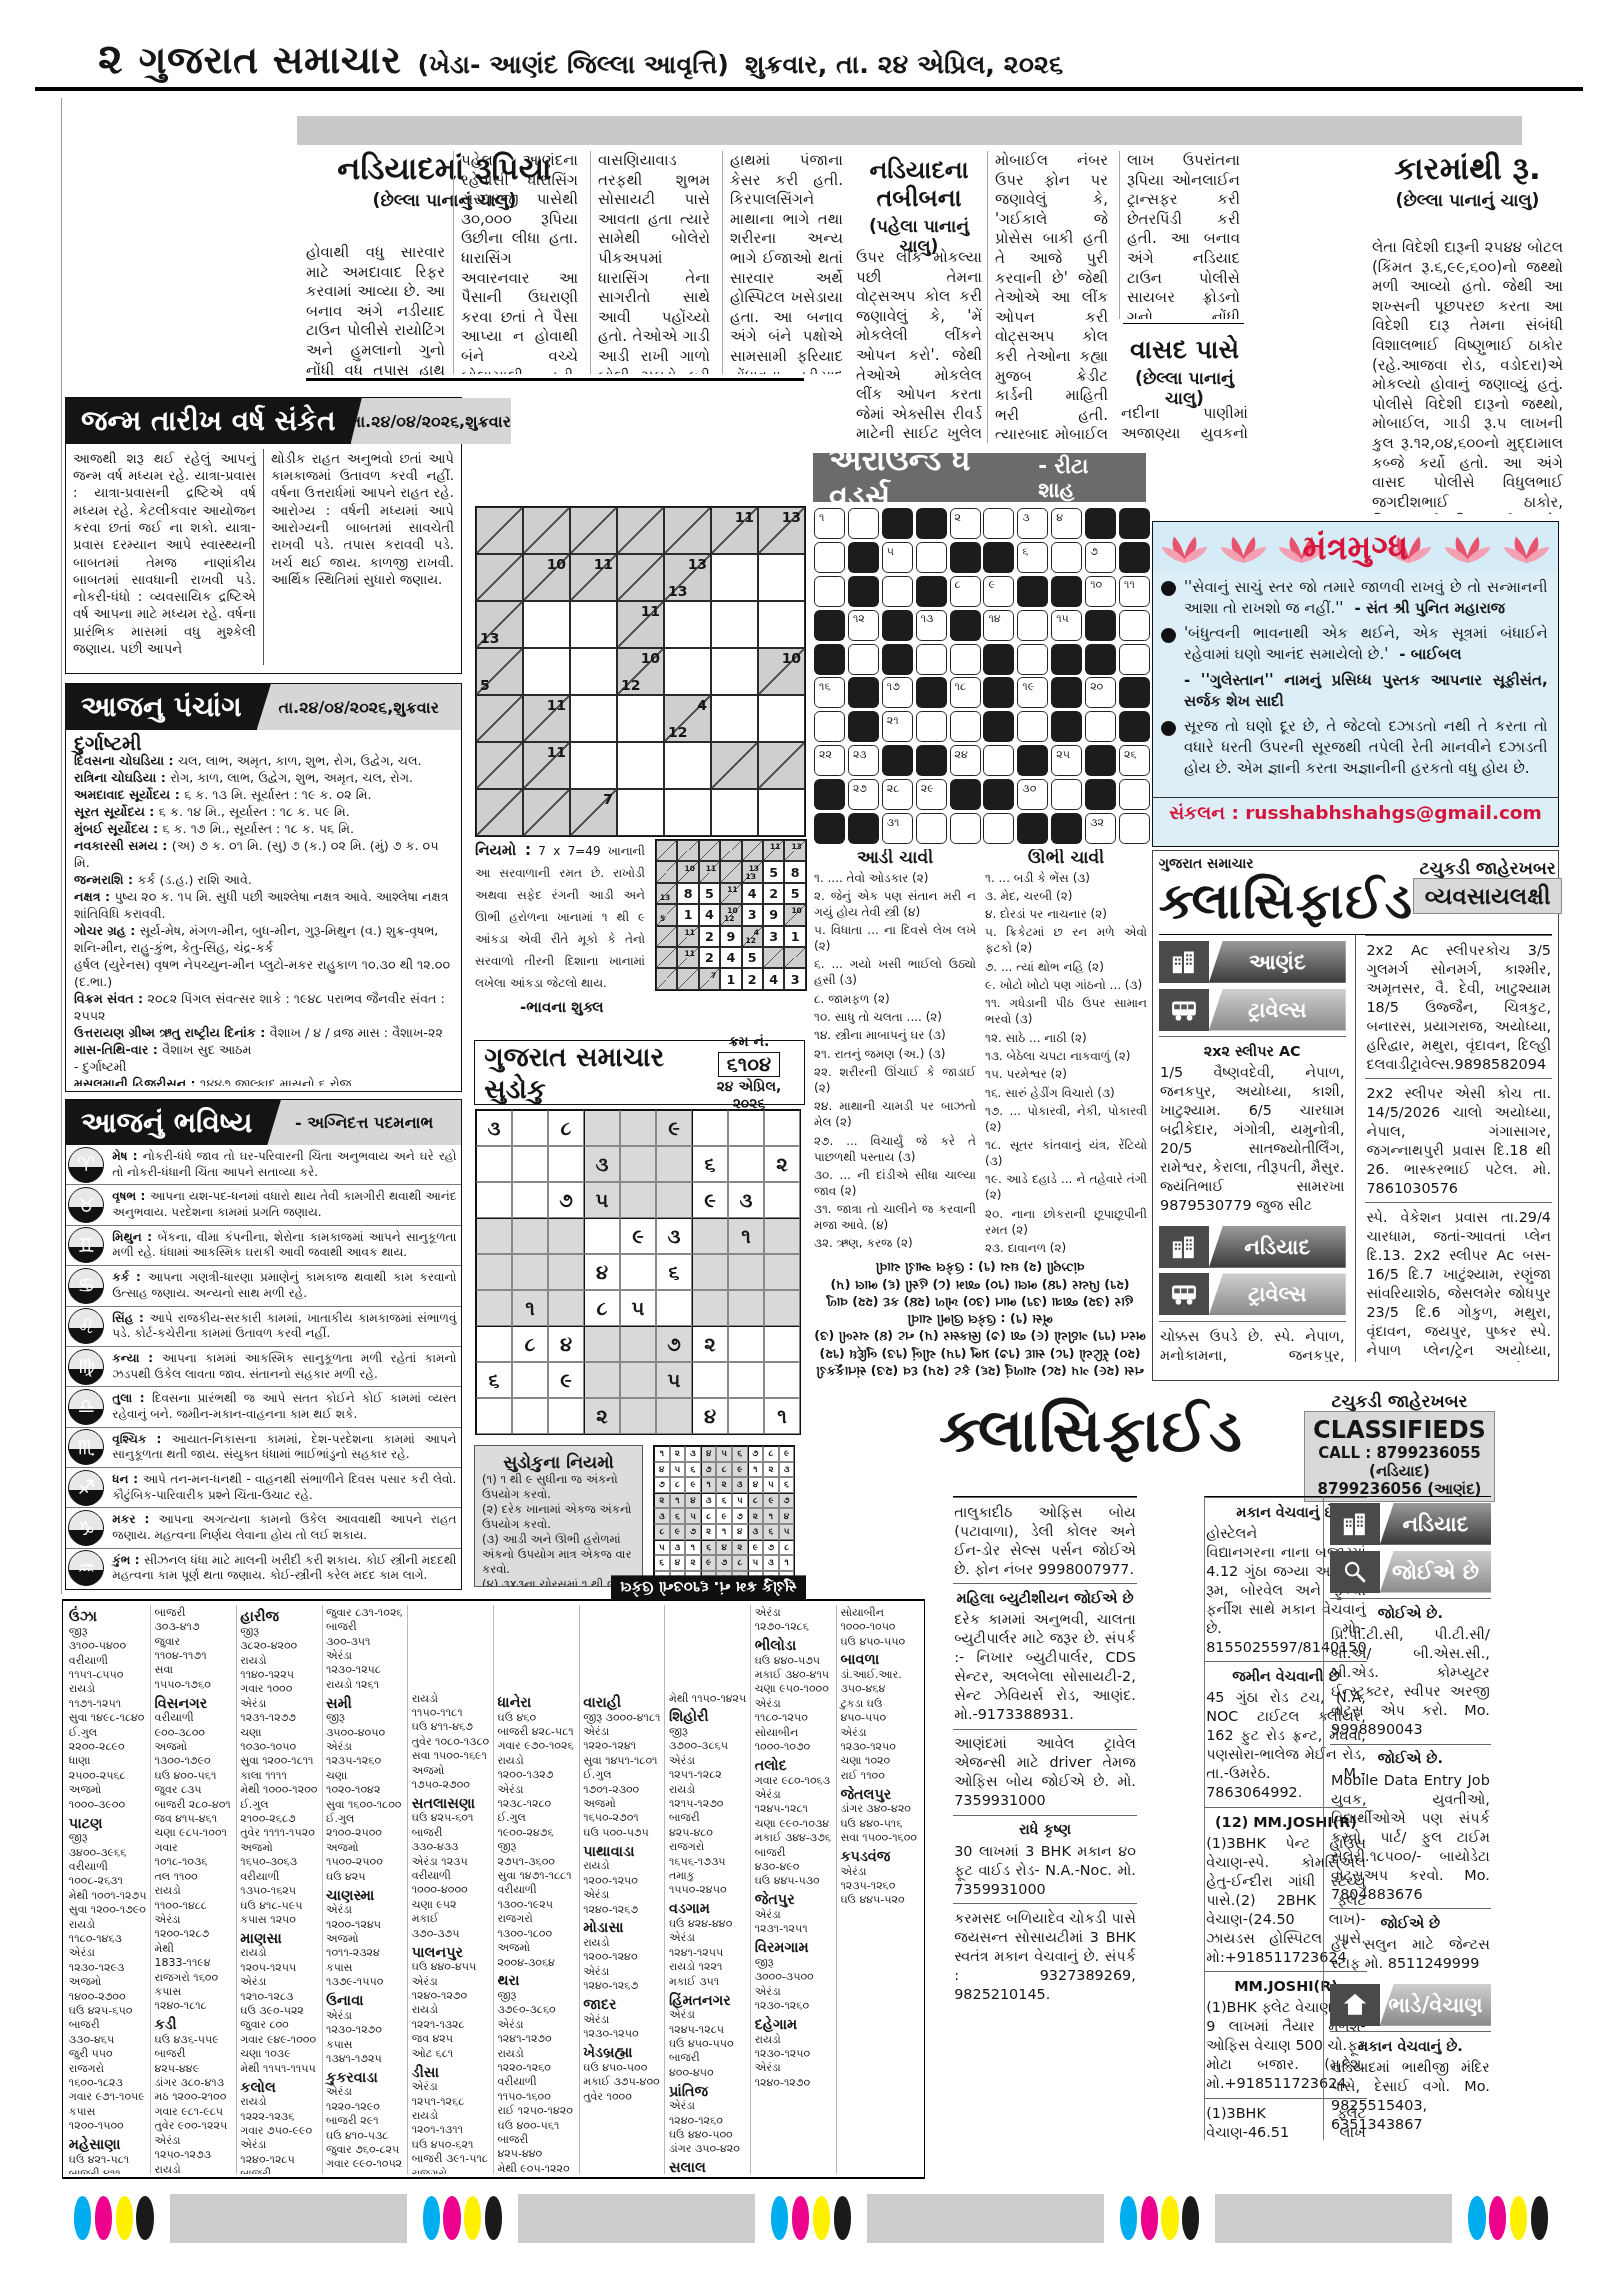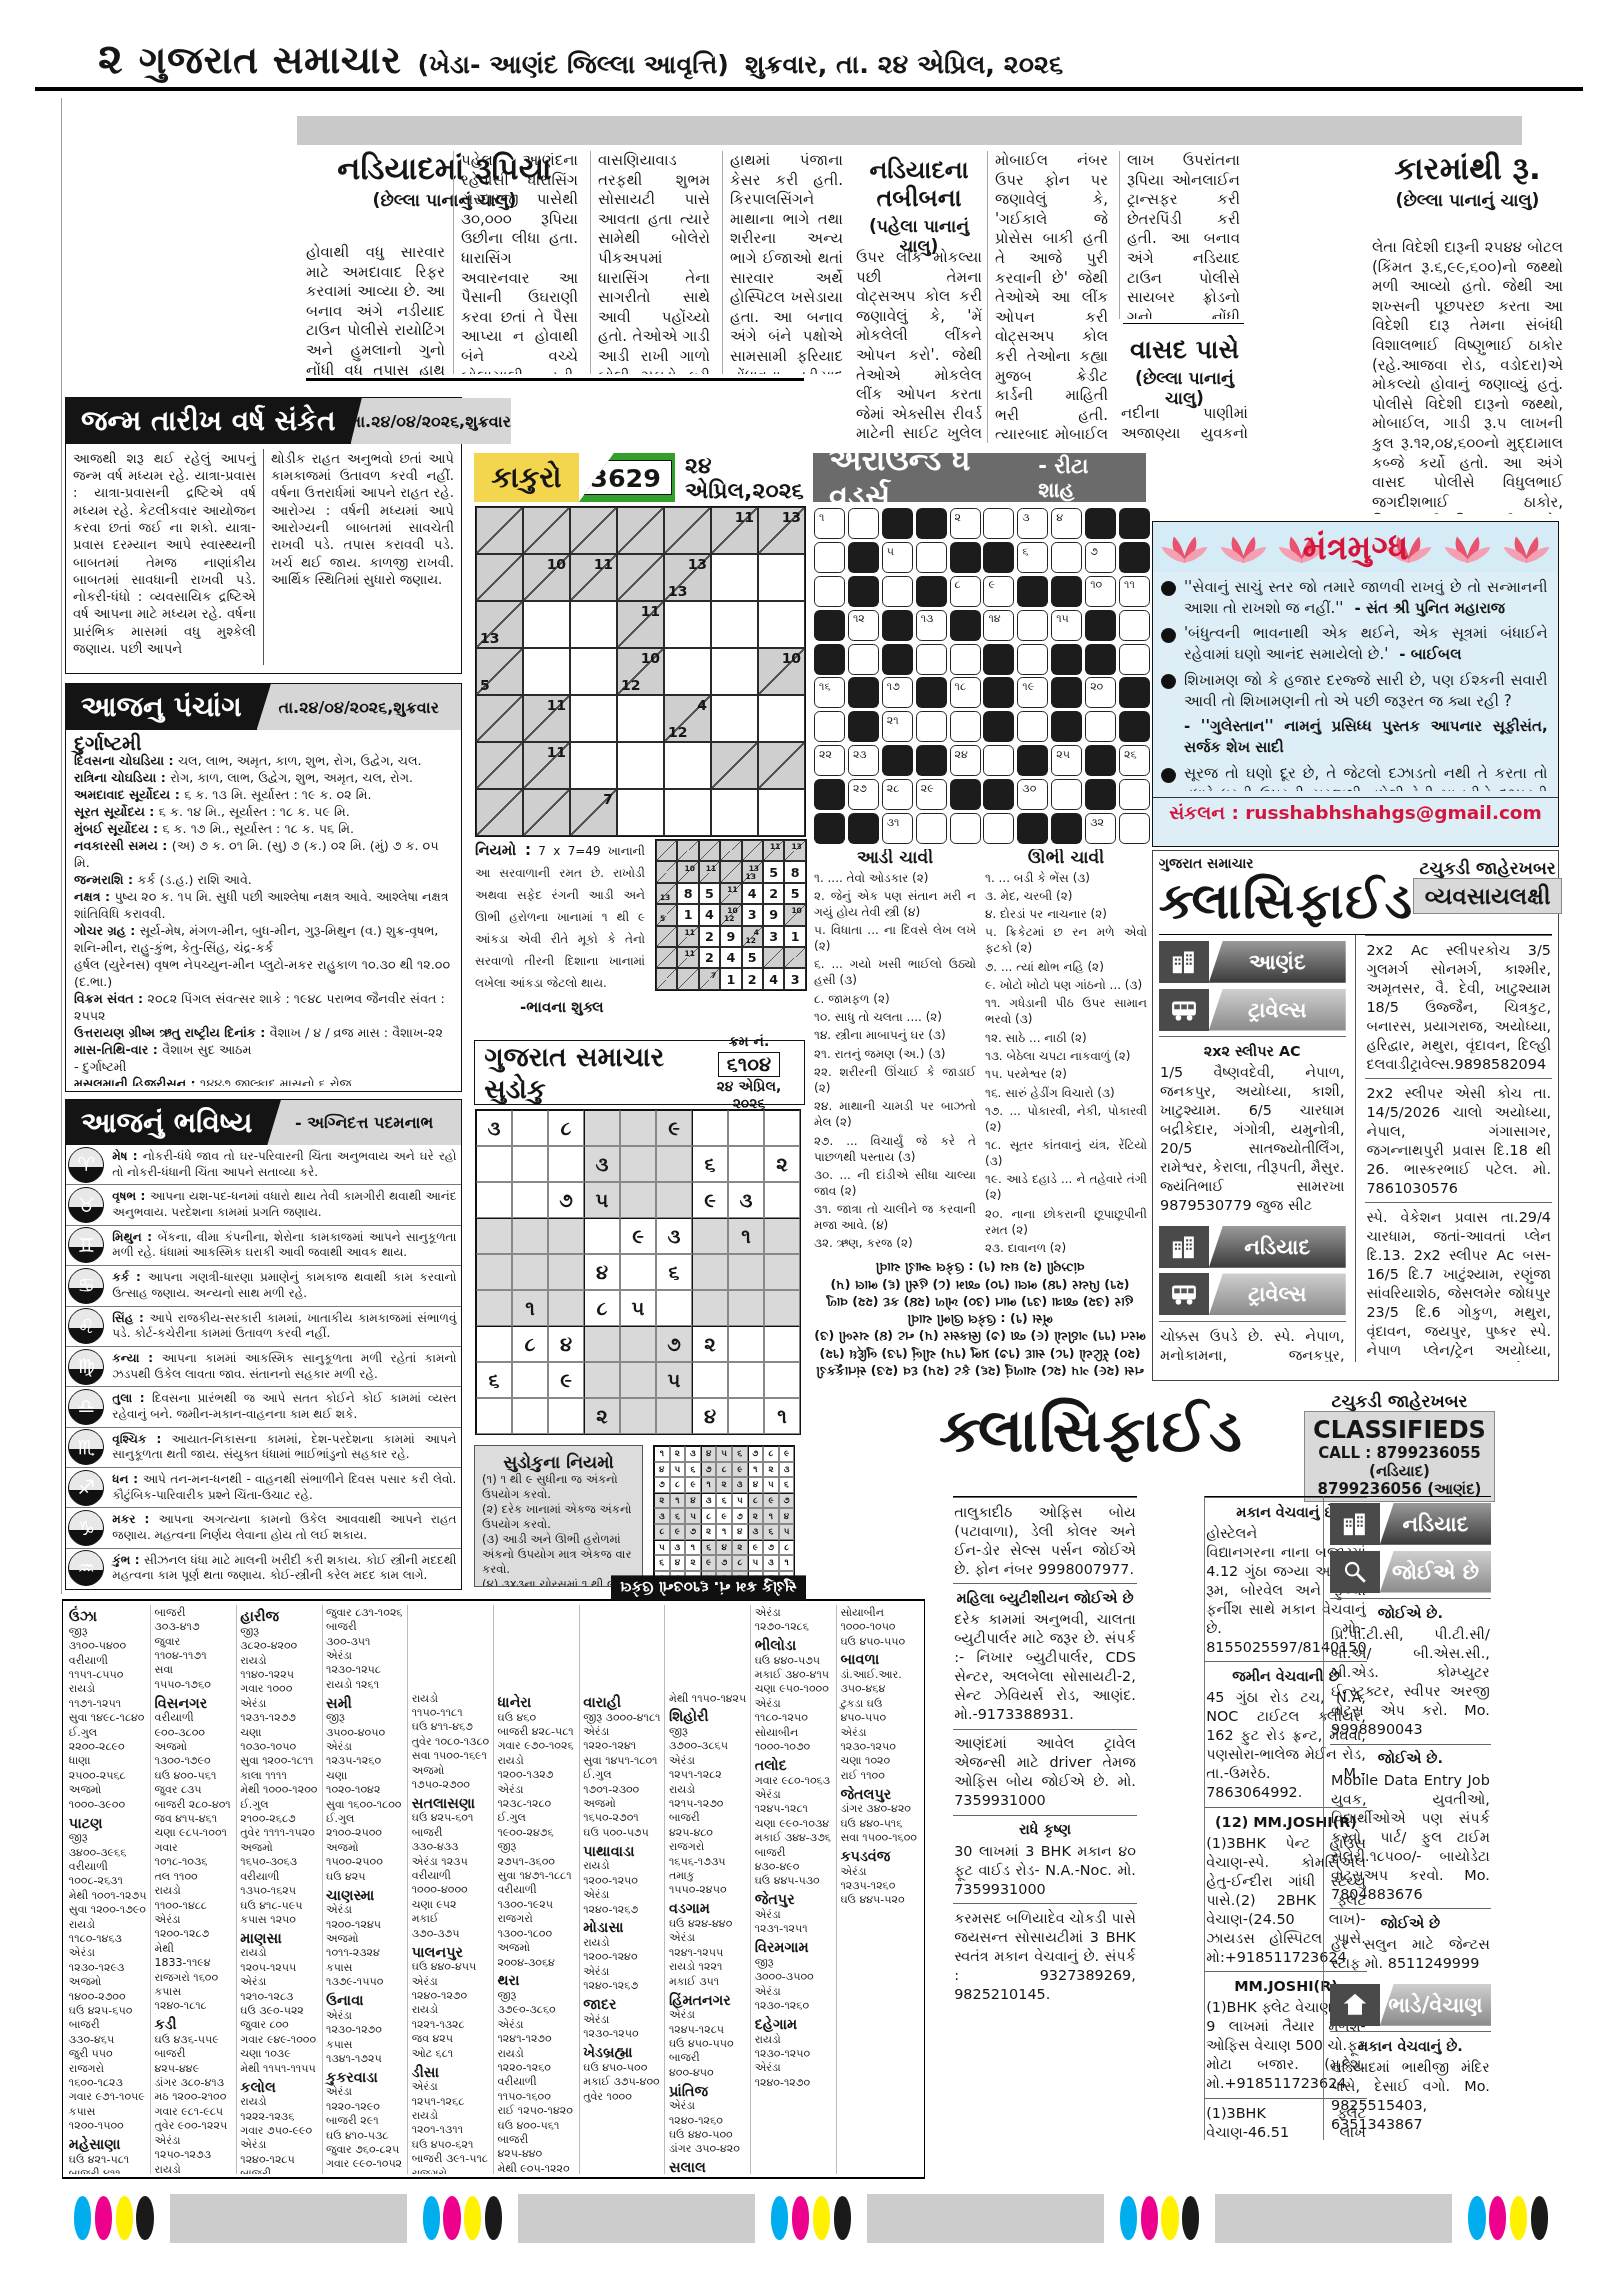--- a/index.html
+++ b/index.html
@@ -244,27 +244,20 @@
           <span class="zic" style="color: rgb(255, 255, 255);">♑</span>
           <div class="ztxt"><span class="zn">મકર : </span>આપના અગત્યના કામનો ઉકેલ આવવાથી આપને રાહત જણાય. મહત્વના નિર્ણય લેવાના હોય તો લઈ શકાય.</div>
         </div>
         <div class="zrow">
           <span class="zic" style="color: rgb(255, 255, 255);">♒</span>
           <div class="ztxt"><span class="zn">કુંભ : </span>સીઝનલ ધંધા માટે માલની ખરીદી કરી શકાય. કોઈ સ્ત્રીની મદદથી મહત્વના કામ પૂર્ણ થતા જણાય. કોઈ-સ્ત્રીની કરેલ મદદ કામ લાગે.</div>
         </div>
       </div>
   </div>
 
-  <div class="abs kk-head" style="left:474px;top:453px;width:332px;height:49px;">
-    <div class="kk-yellow">કાકુરો</div>
-    <div class="kk-green">
-      <span class="kk-num">3629</span>
-      <span class="kk-date">૨૪ એપ્રિલ,૨૦૨૬</span>
-    </div>
-  </div>
   <div id="kakuro-grid" class="abs kgrid" style="left:475px;top:506px;grid-template-columns:repeat(7,47px);grid-auto-rows:47px;">
       <div class="kcell blk diag"></div>
       <div class="kcell blk diag"></div>
       <div class="kcell blk diag"></div>
       <div class="kcell blk diag"></div>
       <div class="kcell blk diag"></div>
       <div class="kcell blk diag">
         <span class="tr">11</span>
       </div>
       <div class="kcell blk diag">
@@ -907,24 +900,20 @@
     <div id="mantra-list" class="clip" style="height:219px;">
         <div class="mq">
           <span class="dot"></span>
           <div class="tx">''સેવાનું સાચું સ્તર જો તમારે જાળવી રાખવું છે તો સન્માનની આશા તો રાખશો જ નહીં.''<span class="au">  - સંત શ્રી પુનિત મહારાજ</span></div>
         </div>
         <div class="mq">
           <span class="dot"></span>
           <div class="tx">'બંધુત્વની ભાવનાથી એક થઈને, એક સૂત્રમાં બંધાઈને રહેવામાં ઘણો આનંદ સમાયેલો છે.'<span class="au">  - બાઈબલ</span></div>
         </div>
         <div class="mq">
-          <span class="dot"></span>
-          <div class="tx">શિખામણ જો કે હજાર દરજ્જે સારી છે, પણ ઈશ્કની સવારી આવી તો શિખામણની તો એ પછી જરૂરત જ ક્યા રહી ?</div>
-        </div>
-        <div class="mq">
           <span style="width: 23px; flex: 0 0 23px;"></span>
           <div class="tx b">- ''ગુલેસ્તાન'' નામનું પ્રસિધ્ધ પુસ્તક આપનાર સૂફીસંત, સર્જક શેખ સાદી</div>
         </div>
         <div class="mq">
           <span class="dot"></span>
           <div class="tx">સૂરજ તો ઘણો દૂર છે, તે જેટલો દઝાડતો નથી તે કરતા તો વધારે ધરતી ઉપરની સૂરજથી તપેલી રેતી માનવીને દઝાડતી હોય છે. એમ જ્ઞાની કરતા અજ્ઞાનીની હરકતો વધુ હોય છે.</div>
         </div>
       </div>
     <div class="mantra-foot">સંકલન : russhabhshahgs@gmail.com</div>
   </div>

